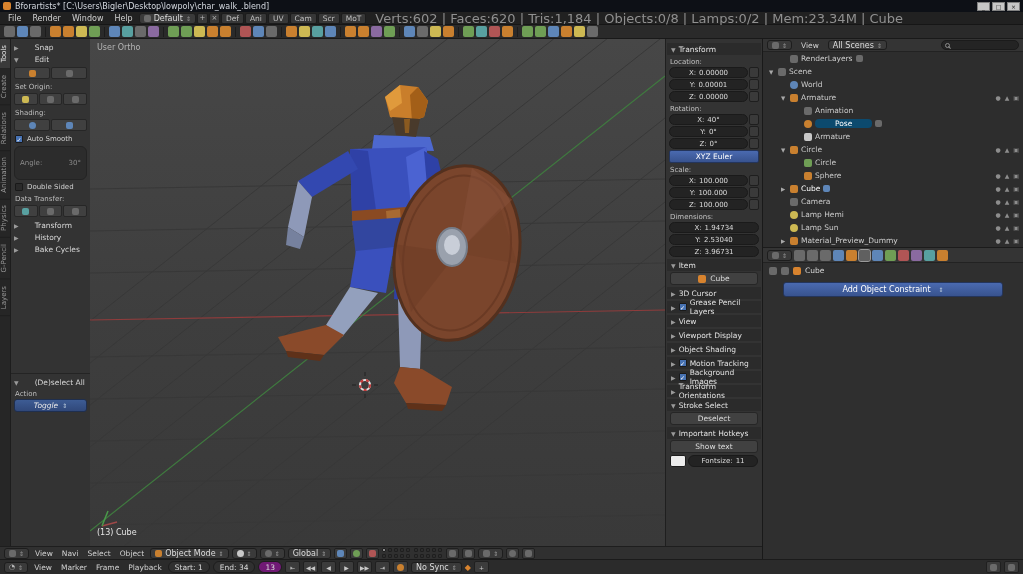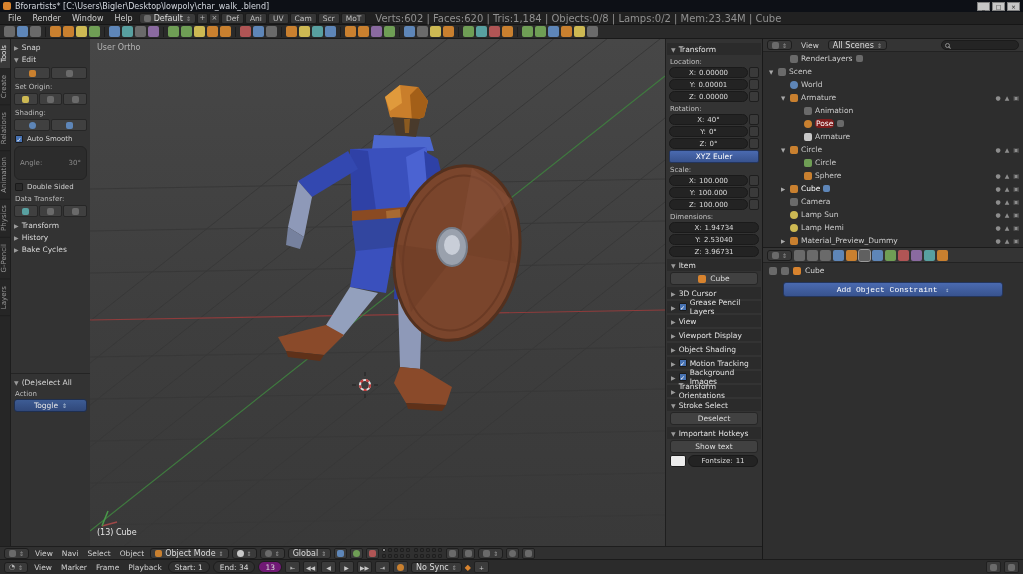--- a/index.html
+++ b/index.html
@@ -20,56 +20,56 @@
   .menubar { position:absolute; left:0; top:12px; width:1023px; height:13px; background:#212121;
              display:flex; align-items:center; gap:1px; padding:0 3px; border-bottom:1px solid #161616; }
   .menu-item { padding:0 5px; font-size:8px; color:#d2d2d2; }
   .dd { height:11px; background:#3a3a3a; border:1px solid #1d1d1d; border-radius:3px;
         display:inline-flex; align-items:center; gap:3px; padding:0 4px; color:#dcdcdc; font-size:8px; white-space:nowrap; }
   .dd .ud { font-size:6px; color:#9a9a9a; }
   .mini-btn { width:11px; height:11px; background:#3a3a3a; border:1px solid #1d1d1d; border-radius:2px;
               color:#bbb; font-size:7px; display:inline-flex; align-items:center; justify-content:center; }
   .layout-tab { height:11px; padding:0 4px; background:#373737; border:1px solid #1c1c1c; border-radius:2px;
                 color:#c0c0c0; font-size:7.5px; display:inline-flex; align-items:center; }
-  .stats { color:#909090; font-size:10px; margin-left:8px; white-space:nowrap; }
+  .stats { color:#909090; font-size:13px; margin-left:8px; white-space:nowrap; }
 
   
   .ic { width:10px; height:10px; border-radius:2px; background:#5a5a5a; display:inline-block; flex:none; }
   .o { background:#c9802f; } .b { background:#5e86b8; } .g { background:#6f9e55; } .y { background:#cdb953; }
   .r { background:#b05555; } .p { background:#8a6aa0; } .t { background:#58a0a0; } .n { background:#6a6a6a; }
   .w { background:#c8c8c8; }
   .sep { width:1px; height:10px; background:#1c1c1c; margin:0 2px; flex:none; }
 
   
   .toolbar { position:absolute; left:0; top:25px; width:1023px; height:14px; background:#2a2a2a;
              display:flex; align-items:center; gap:2px; padding:0 4px; border-bottom:1px solid #191919; }
   .tbi { width:11px; height:11px; border-radius:2px; flex:none; }
 
   
   .toolshelf { position:absolute; left:0; top:39px; width:90px; height:507px; background:#333333; display:flex; }
   .ts-tabs { width:11px; background:#262626; display:flex; flex-direction:column; border-right:1px solid #1d1d1d; }
   .ts-tab { writing-mode:vertical-rl; transform:rotate(180deg); font-size:7px; color:#9a9a9a;
             padding:6px 0; text-align:center; border-top:1px solid #1f1f1f; }
   .ts-tab.active { background:#3a3a3a; color:#e8e8e8; }
   .ts-panels { flex:1; padding-top:2px; }
-  .tsp-hdr { display:flex; gap:3px; align-items:center; height:12px; padding:0 3px; color:#d8d8d8; font-size:7.5px; }
+  .tsp-hdr { display:flex; gap:16px; align-items:center; height:12px; padding:0 3px; color:#d8d8d8; font-size:7.5px; }
   .tri { font-size:6px; color:#9a9a9a; }
   .tsp-label { padding:2px 4px 0; color:#bdbdbd; font-size:7px; }
   .tsp-btnrow { display:flex; gap:1px; padding:0 3px; margin:2px 0; }
   .tsp-btn { flex:1; height:12px; background:#404040; border:1px solid #262626; border-radius:2px;
              display:flex; align-items:center; justify-content:center; }
   .tsp-btn .ic { width:7px; height:7px; }
   .chk-row { display:flex; align-items:center; gap:4px; padding:2px 4px; font-size:7px; color:#cfcfcf; }
   .chk { width:8px; height:8px; border:1px solid #191919; background:#2a2a2a; border-radius:1px; flex:none;
          display:inline-flex; align-items:center; justify-content:center; font-size:6px; color:#fff; }
   .chk.on { background:#4772b3; }
   .tsp-slider { margin:1px 3px; height:12px; background:#2c2c2c; border:1px solid #232323; border-radius:6px;
                 display:flex; align-items:center; justify-content:space-between; padding:16px 5px; color:#8a8a8a; font-size:7px; }
   .tsp-toggle { margin:1px 3px; height:13px; background:linear-gradient(#3d5c94,#30487a); border:1px solid #1f2f4f;
-                border-radius:3px; color:#e8e8e8; display:flex; align-items:center; justify-content:center; gap:4px; font-size:7.5px; }
+                border-radius:3px; color:#e8e8e8; display:flex; align-items:center; justify-content:center; gap:4px; font-size:7.5px;font-style:italic; }
   .deselect-block { margin-top:118px; border-top:1px solid #242424; padding-top:2px; }
 
   
   .viewport { position:absolute; left:90px; top:39px; width:575px; height:507px;
               background:linear-gradient(180deg,#474747 0%, #3e3e3e 55%, #393939 100%); overflow:hidden; }
   .vp-label-top { position:absolute; left:7px; top:4px; font-size:8px; color:#b5b5b5; z-index:3; }
   .vp-label-bottom { position:absolute; left:7px; bottom:9px; font-size:8px; color:#e5e5e5; z-index:3; }
   .viewport svg { position:absolute; left:0; top:0; }
 
   
@@ -119,32 +119,32 @@
   .ol-hdr { height:13px; background:#343434; border-bottom:1px solid #222; display:flex; align-items:center; gap:4px; padding:0 4px; }
   .ol-search { width:78px; height:10px; background:#242424; border:1px solid #1b1b1b; border-radius:5px;
                margin-left:auto; display:flex; align-items:center; gap:2px; padding:0 3px; }
   .mag { width:5px; height:5px; border:1px solid #8a8a8a; border-radius:50%; position:relative; flex:none; }
   .mag::after { content:""; position:absolute; width:3px; height:1px; background:#8a8a8a; transform:rotate(45deg); right:-2px; bottom:-1px; }
   .ol-row { height:13px; display:flex; align-items:center; gap:3px; padding-right:4px; color:#cccccc; font-size:7.5px; white-space:nowrap; }
   .ol-exp { width:8px; color:#a8a8a8; font-size:5.5px; text-align:center; flex:none; }
   .ol-ico { width:8px; height:8px; border-radius:2px; flex:none; }
   .round { border-radius:50%; }
   .ol-toggles { margin-left:auto; display:flex; gap:4px; color:#8d8d8d; font-size:6px; }
-  .hl { background:#7f1d1d; border-radius:4px; padding:0 1px; color:#fff; }
+  .hl { background:#0c4a6e; border-radius:4px; padding:0 20px; color:#fff; }
   .d0 { padding-left:4px; } .d1 { padding-left:16px; } .d2 { padding-left:30px; }
 
   
   .props { position:absolute; left:762px; top:247px; width:261px; height:312px; background:#2f2f2f;
            border-left:1px solid #191919; border-top:1px solid #1b1b1b; }
   .props-hdr { height:15px; background:#343434; border-bottom:1px solid #222; display:flex; align-items:center; gap:2px; padding:0 4px; }
   .ptab { width:11px; height:11px; border-radius:2px; flex:none; }
   .ptab.active { outline:1px solid #9a9a9a; background:#606060; }
   .props-ctx { height:15px; display:flex; align-items:center; gap:4px; padding:0 6px; font-size:7.5px; color:#d8d8d8; }
   .props-add { margin:4px 20px; height:15px; background:linear-gradient(#4a6ab0,#38538f); border:1px solid #24355c;
-               border-radius:3px; color:#fff; display:flex; align-items:center; justify-content:center; gap:8px; font-size:8px;font-family:Liberation Mono, monospace; }
+               border-radius:3px; color:#fff; display:flex; align-items:center; justify-content:center; gap:8px; font-size:8px; }
 </style>
 </head>
 <body>
 
 <div id="app">
 
   <div class="titlebar">
     <span class="app-logo"></span>
     <span class="t-title">Bforartists* [C:\Users\Bigler\Desktop\lowpoly\char_walk_.blend]</span>
     <span class="win-btns">
@@ -664,31 +664,31 @@
       <span>Camera</span>
       <span class="ol-toggles">
           <span>●</span>
           <span>▲</span>
           <span>▣</span>
         </span>
     </div>
     <div class="ol-row d1">
       <span class="ol-exp"></span>
       <span class="ol-ico y round"></span>
-      <span>Lamp Sun</span>
+      <span>Lamp Hemi</span>
       <span class="ol-toggles">
           <span>●</span>
           <span>▲</span>
           <span>▣</span>
         </span>
     </div>
     <div class="ol-row d1">
       <span class="ol-exp"></span>
       <span class="ol-ico y round"></span>
-      <span>Lamp Hemi</span>
+      <span>Lamp Sun</span>
       <span class="ol-toggles">
           <span>●</span>
           <span>▲</span>
           <span>▣</span>
         </span>
     </div>
     <div class="ol-row d1">
       <span class="ol-exp">▶</span>
       <span class="ol-ico o"></span>
       <span>Material_Preview_Dummy</span>

